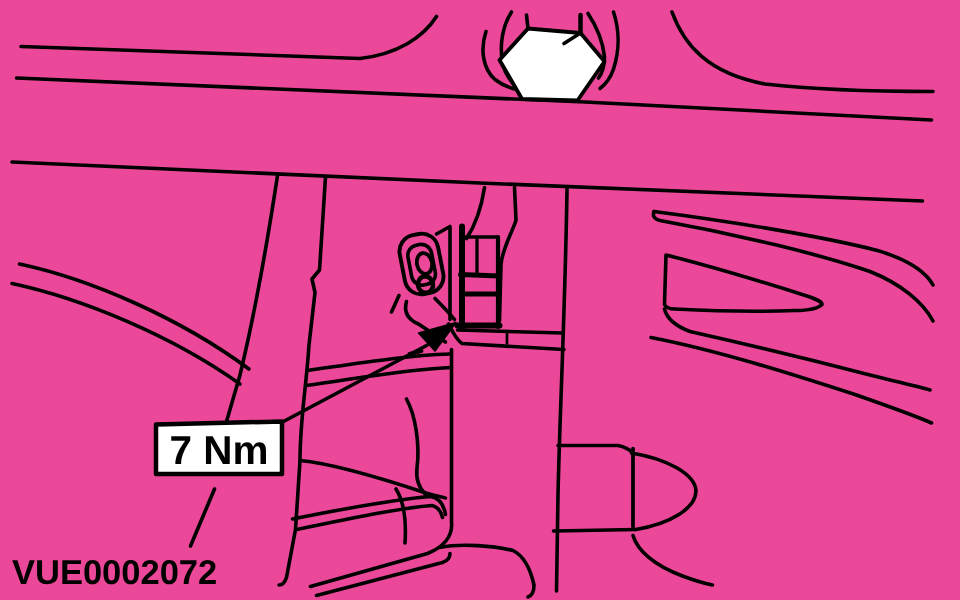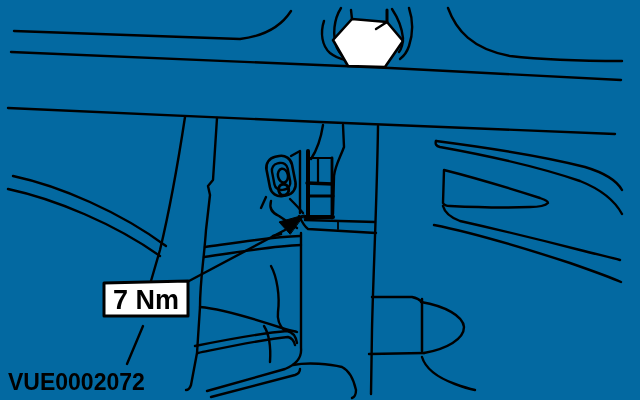--- a/index.html
+++ b/index.html
@@ -1,16 +1,16 @@
 <!DOCTYPE html>
 <html><head>
 <meta charset="utf-8">
 <style>
   html,body{margin:0;padding:0;background:#fff;}
-  .page{width:640px;height:400px;position:relative;overflow:hidden;background:#0369a1;}
+  .page{width:640px;height:400px;position:relative;overflow:hidden;background:#ec4899;}
   text{font-family:"Liberation Sans",sans-serif;}
 </style>
 </head>
 <body>
 <div class="page">
 <svg width="640" height="400" viewBox="0 0 640 400" xmlns="http://www.w3.org/2000/svg">
 <g fill="none" stroke="#000" stroke-width="2.4" stroke-linecap="round" stroke-linejoin="round">
 
 <path d="M14,31 L240,39 C265,36 282,25 291,11"></path>
 

